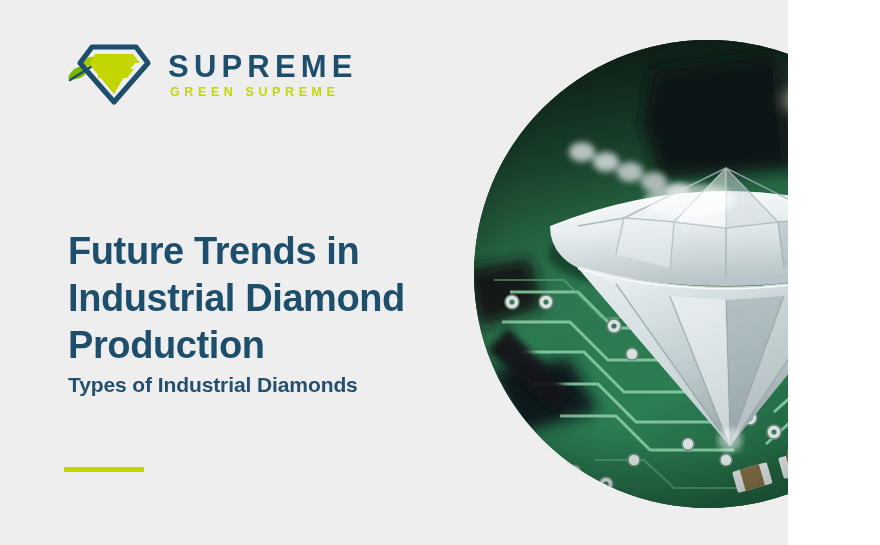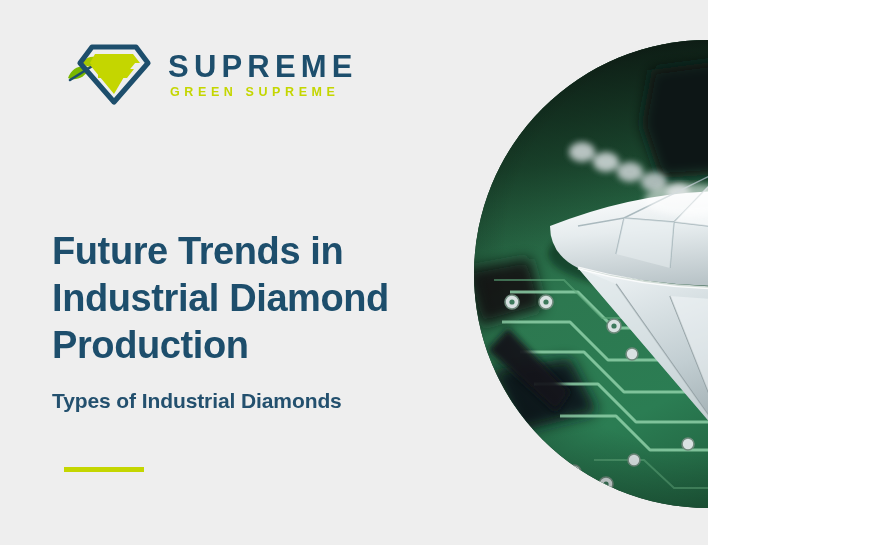--- a/index.html
+++ b/index.html
@@ -8,21 +8,21 @@
   html, body {
     width: 880px;
     height: 545px;
     overflow: hidden;
     background: #ffffff;
     font-family: "Liberation Sans", sans-serif;
   }
 
   .banner {
     position: relative;
-    width: 708px;
+    width: 788px;
     height: 545px;
     background: #eeeeee;
     overflow: hidden;
   }
 
   
   .logo-lockup {
     position: absolute;
     left: 62px;
     top: 38px;
@@ -48,33 +48,33 @@
     color: #c4d600;
     line-height: 1.1;
     margin-top: 3px;
     margin-left: 2px;
     white-space: nowrap;
   }
 
   
   .text-block {
     position: absolute;
-    left: 52px;
+    left: 68px;
     top: 228px;
     width: 400px;
   }
   .headline {
     font-size: 38px;
     font-weight: bold;
     line-height: 1.24;
     color: #1d4e6c;
     letter-spacing: -0.4px;
   }
   .subheadline {
-    margin-top: 20px;
+    margin-top: 4px;
     font-size: 21px;
     font-weight: bold;
     color: #23506e;
     letter-spacing: -0.1px;
   }
   .accent-rule {
     position: absolute;
     left: 64px;
     top: 467px;
     width: 80px;

